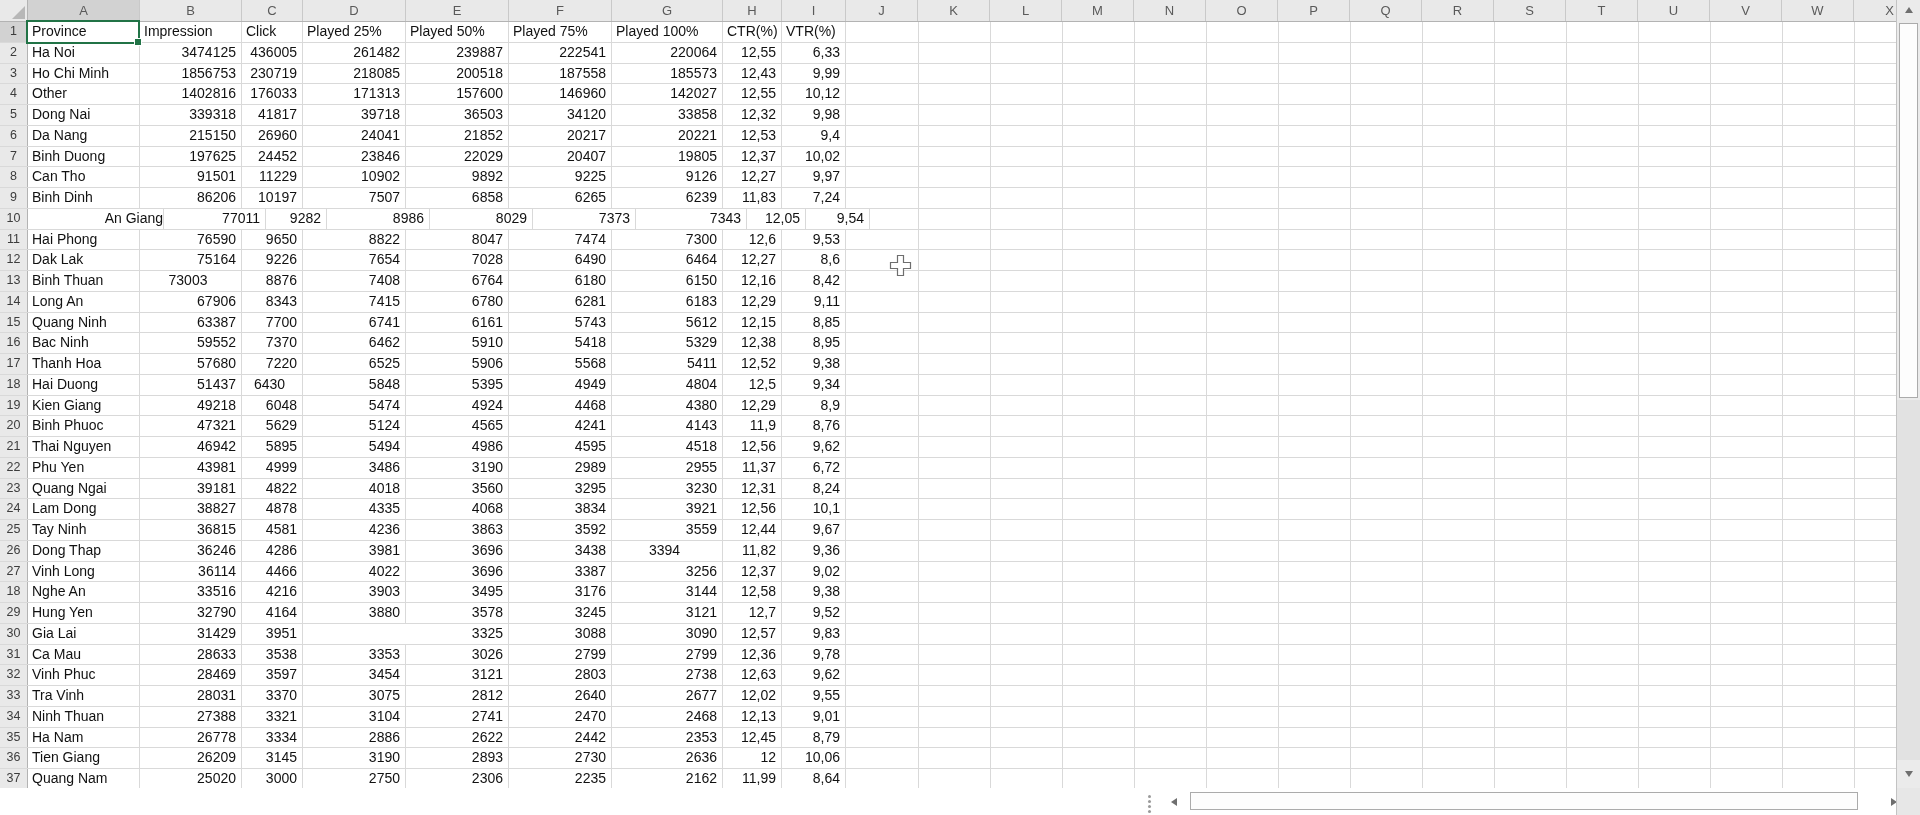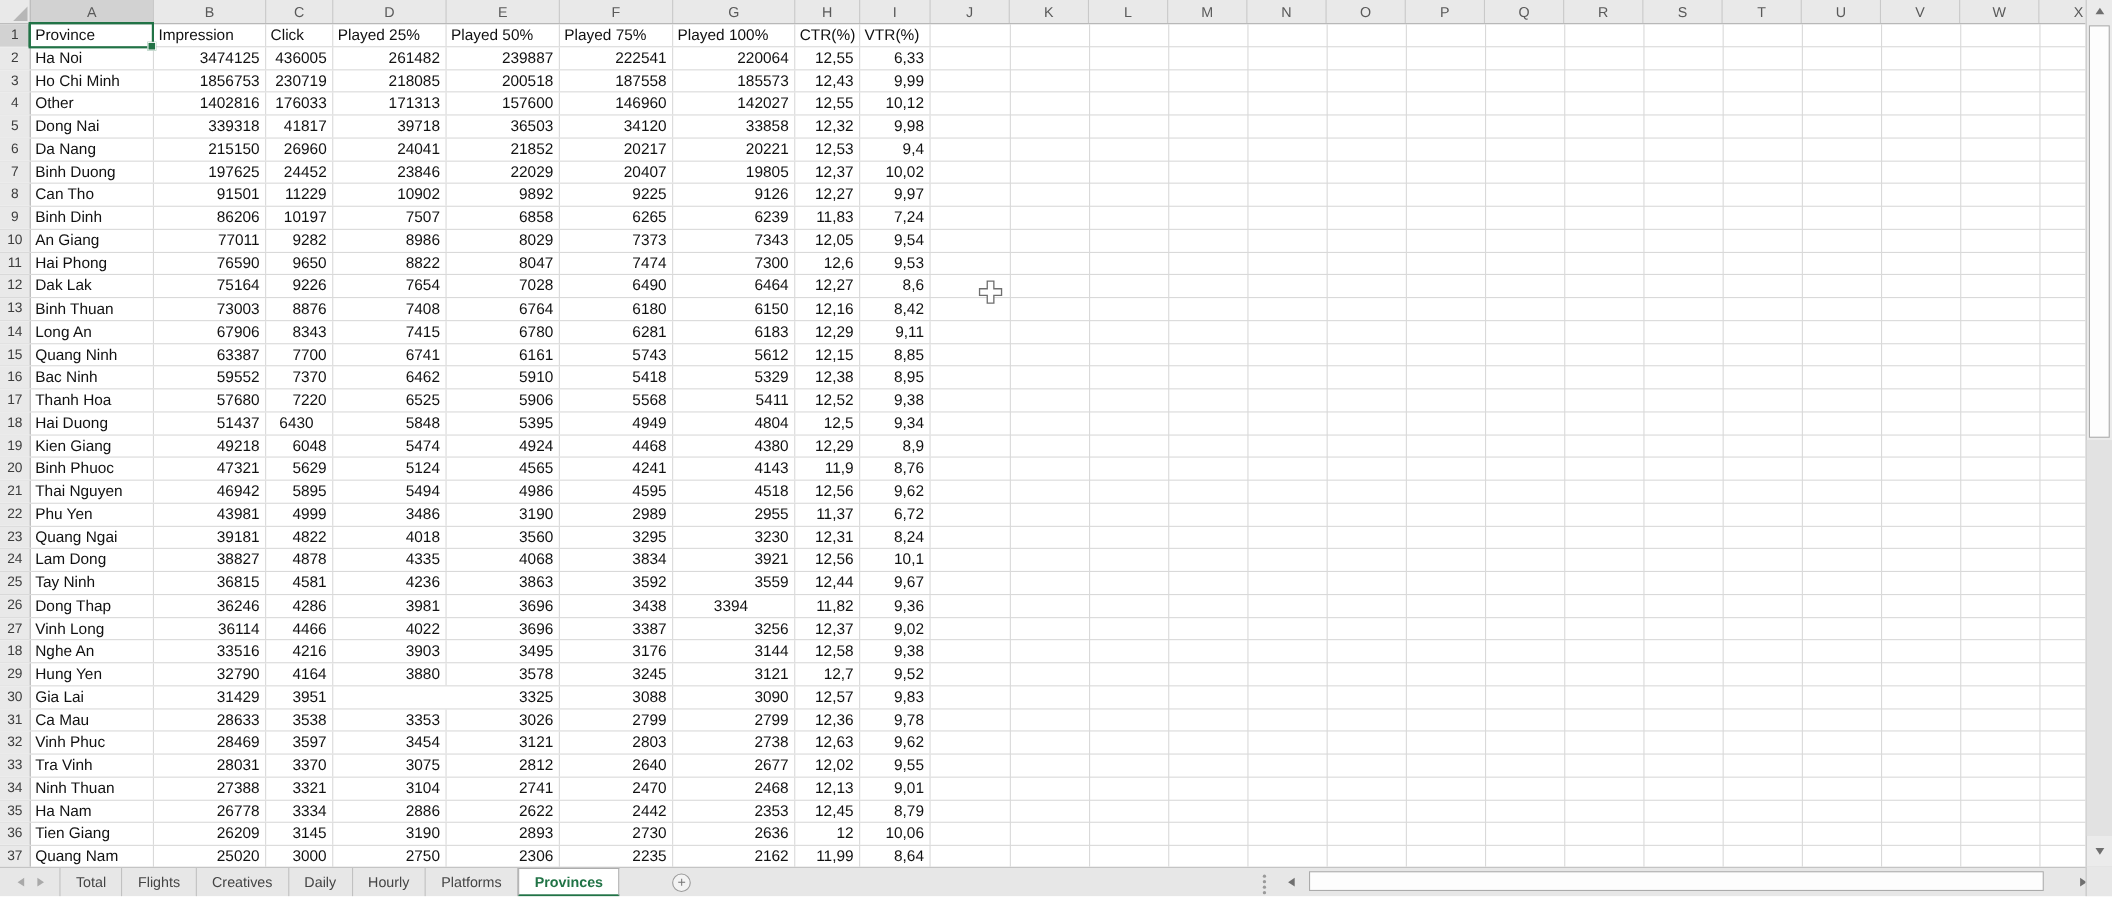--- a/index.html
+++ b/index.html
@@ -208,21 +208,21 @@
           <div class="cell num" style="width: 61px;">10197</div>
           <div class="cell num" style="width: 103px;">7507</div>
           <div class="cell num" style="width: 103px;">6858</div>
           <div class="cell num" style="width: 103px;">6265</div>
           <div class="cell num" style="width: 111px;">6239</div>
           <div class="cell num" style="width: 59px;">11,83</div>
           <div class="cell num" style="width: 64px;">7,24</div>
         </div>
         <div class="grid-row" style="top: 208.75px;">
           <div class="rn" style="width: 28px;">10</div>
-          <div class="cell txt" style="width: 112px;">An Giang</div>
+          <div class="cell txt" style="width: 136px; text-align: right;">An Giang</div>
           <div class="cell num" style="width: 102px;">77011</div>
           <div class="cell num" style="width: 61px;">9282</div>
           <div class="cell num" style="width: 103px;">8986</div>
           <div class="cell num" style="width: 103px;">8029</div>
           <div class="cell num" style="width: 103px;">7373</div>
           <div class="cell num" style="width: 111px;">7343</div>
           <div class="cell num" style="width: 59px;">12,05</div>
           <div class="cell num" style="width: 64px;">9,54</div>
         </div>
         <div class="grid-row" style="top: 229.5px;">
@@ -245,21 +245,21 @@
           <div class="cell num" style="width: 103px;">7654</div>
           <div class="cell num" style="width: 103px;">7028</div>
           <div class="cell num" style="width: 103px;">6490</div>
           <div class="cell num" style="width: 111px;">6464</div>
           <div class="cell num" style="width: 59px;">12,27</div>
           <div class="cell num" style="width: 64px;">8,6</div>
         </div>
         <div class="grid-row" style="top: 271px;">
           <div class="rn" style="width: 28px;">13</div>
           <div class="cell txt" style="width: 112px;">Binh Thuan</div>
-          <div class="cell num" style="width: 102px;">73003</div>
+          <div class="cell num" style="width: 102px; text-align: center;">73003</div>
           <div class="cell num" style="width: 61px;">8876</div>
           <div class="cell num" style="width: 103px;">7408</div>
           <div class="cell num" style="width: 103px;">6764</div>
           <div class="cell num" style="width: 103px;">6180</div>
           <div class="cell num" style="width: 111px;">6150</div>
           <div class="cell num" style="width: 59px;">12,16</div>
           <div class="cell num" style="width: 64px;">8,42</div>
         </div>
         <div class="grid-row" style="top: 291.75px;">
           <div class="rn" style="width: 28px;">14</div>
@@ -582,38 +582,20 @@
     <div class="vbtn" style="top:0;">
       <div class="tri-u"></div>
     </div>
     <div id="vtrack-low"></div>
     <div id="vthumb"></div>
     <div class="vbtn" style="top:764px;">
       <div class="tri-d"></div>
     </div>
   </div>
 
-  <div id="bottom">
-    <div class="tabnav">
-      <div class="tri-l"></div>
-      <div class="tri-r"></div>
-    </div>
-    <div id="tabs">
-      <div class="tab">Total</div>
-      <div class="tab">Flights</div>
-      <div class="tab">Creatives</div>
-      <div class="tab">Daily</div>
-      <div class="tab">Hourly</div>
-      <div class="tab">Platforms</div>
-      <div class="tab active">Provinces</div>
-    </div>
-    <div id="add-sheet">
-      <div class="circle">+</div>
-    </div>
-  </div>
 
   <div id="dots"></div>
   <div class="hbtn" style="left:1164px;">
     <div class="tri-l dark"></div>
   </div>
   <div id="hthumb"></div>
   <div class="hbtn" style="left:1884px;">
     <div class="tri-r dark"></div>
   </div>
   <div id="sb-corner"></div>

